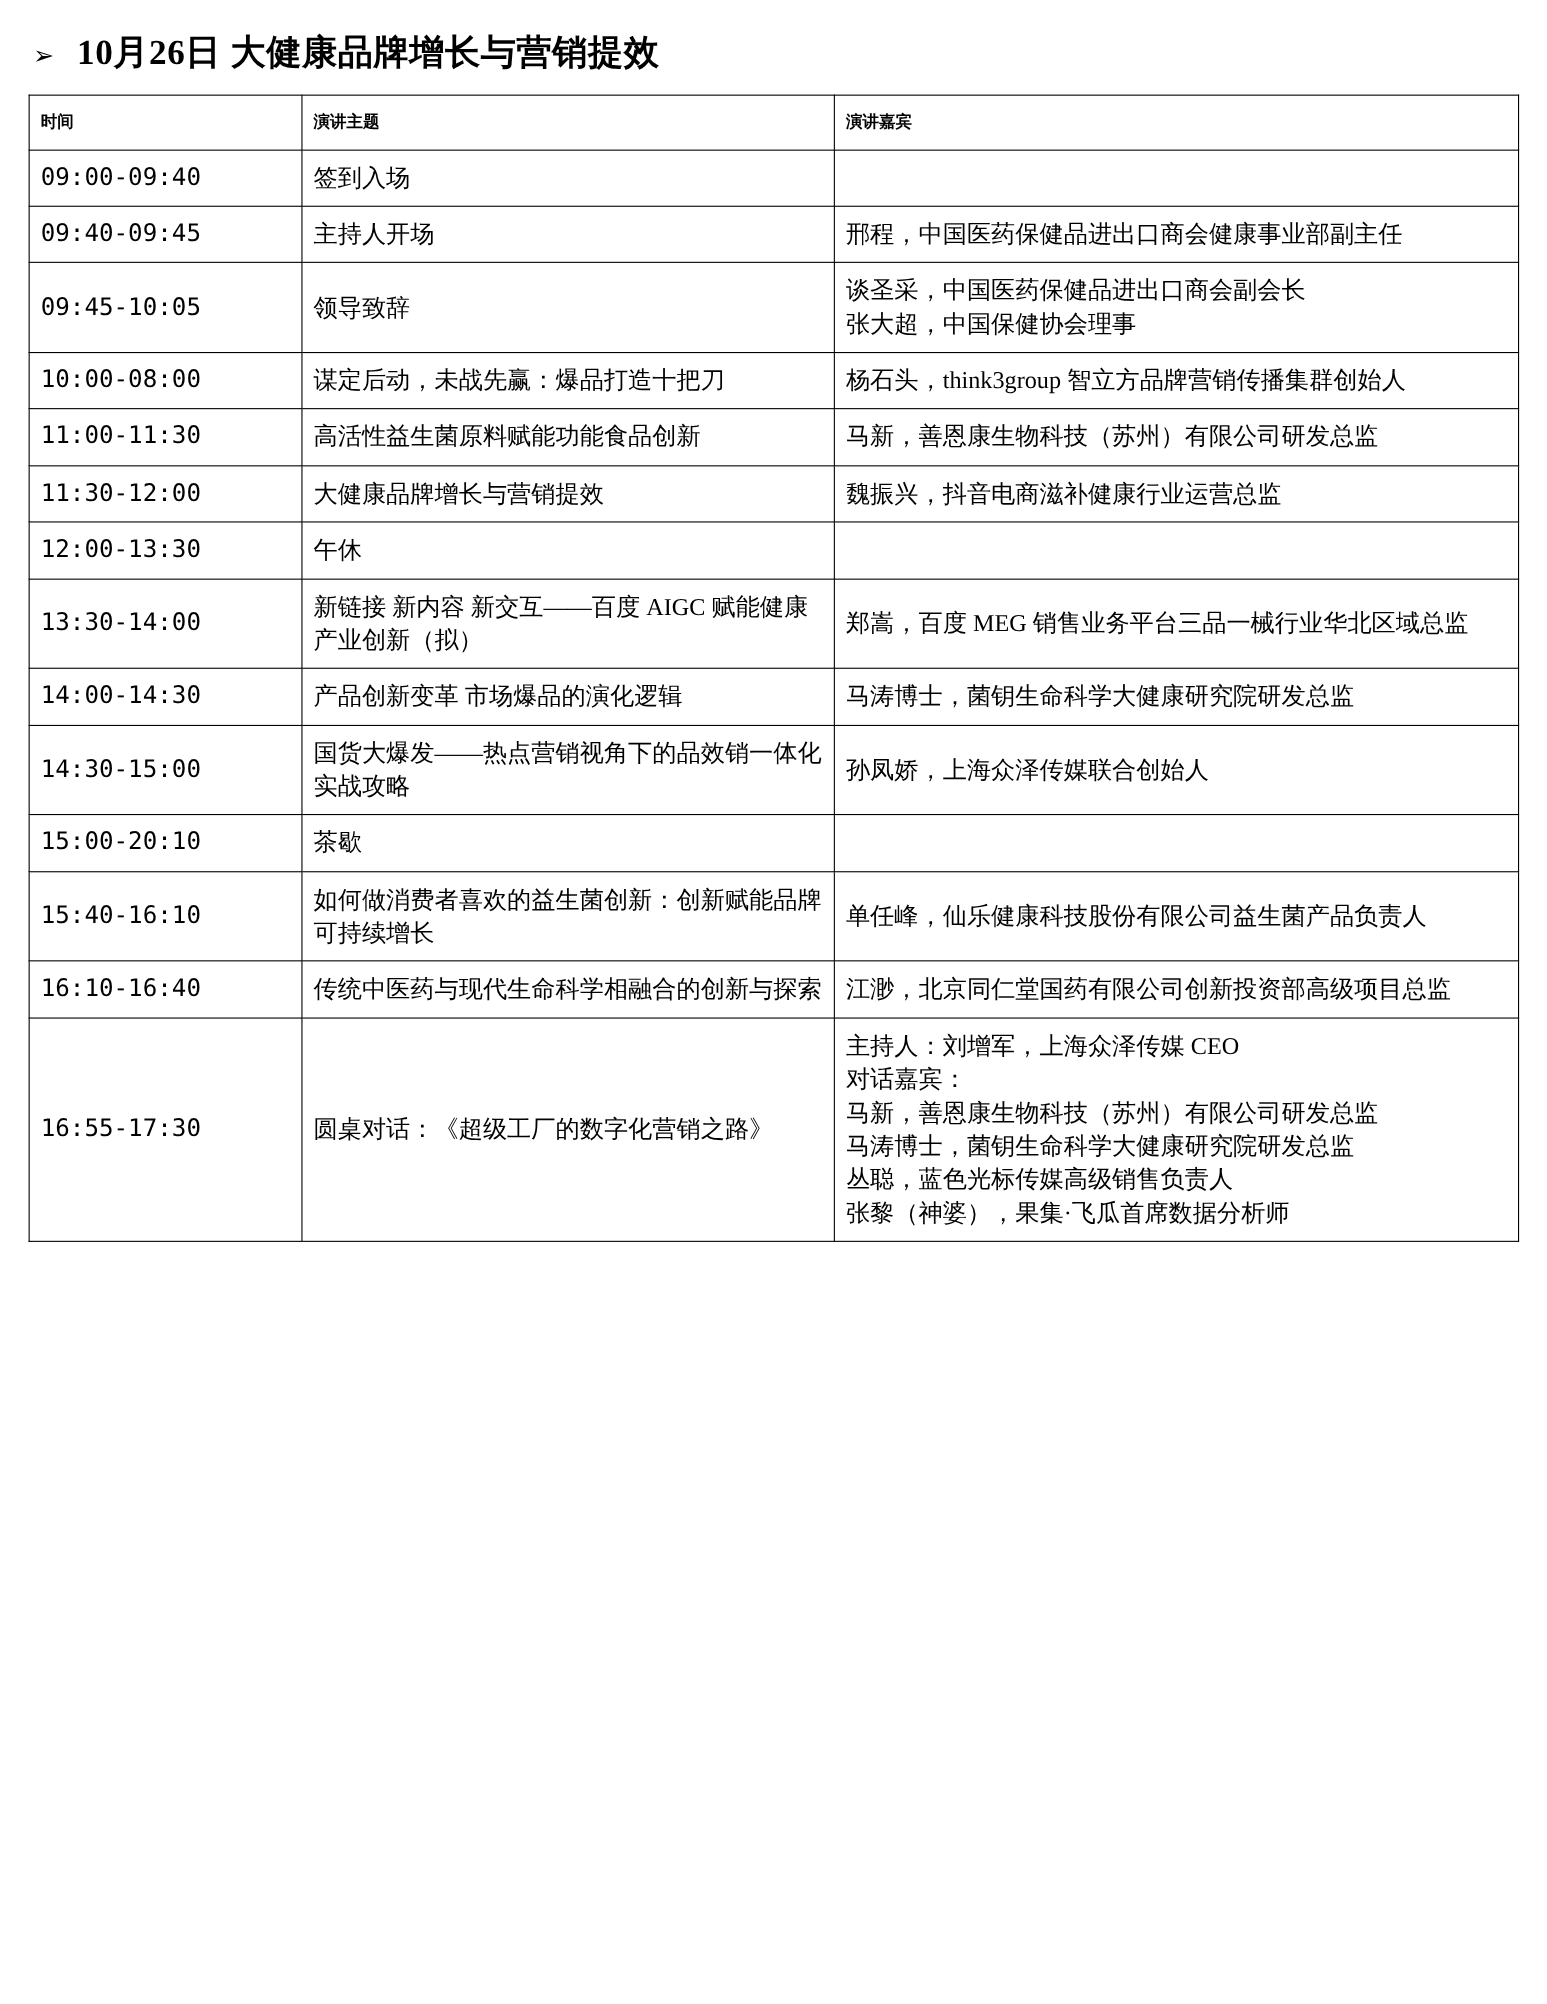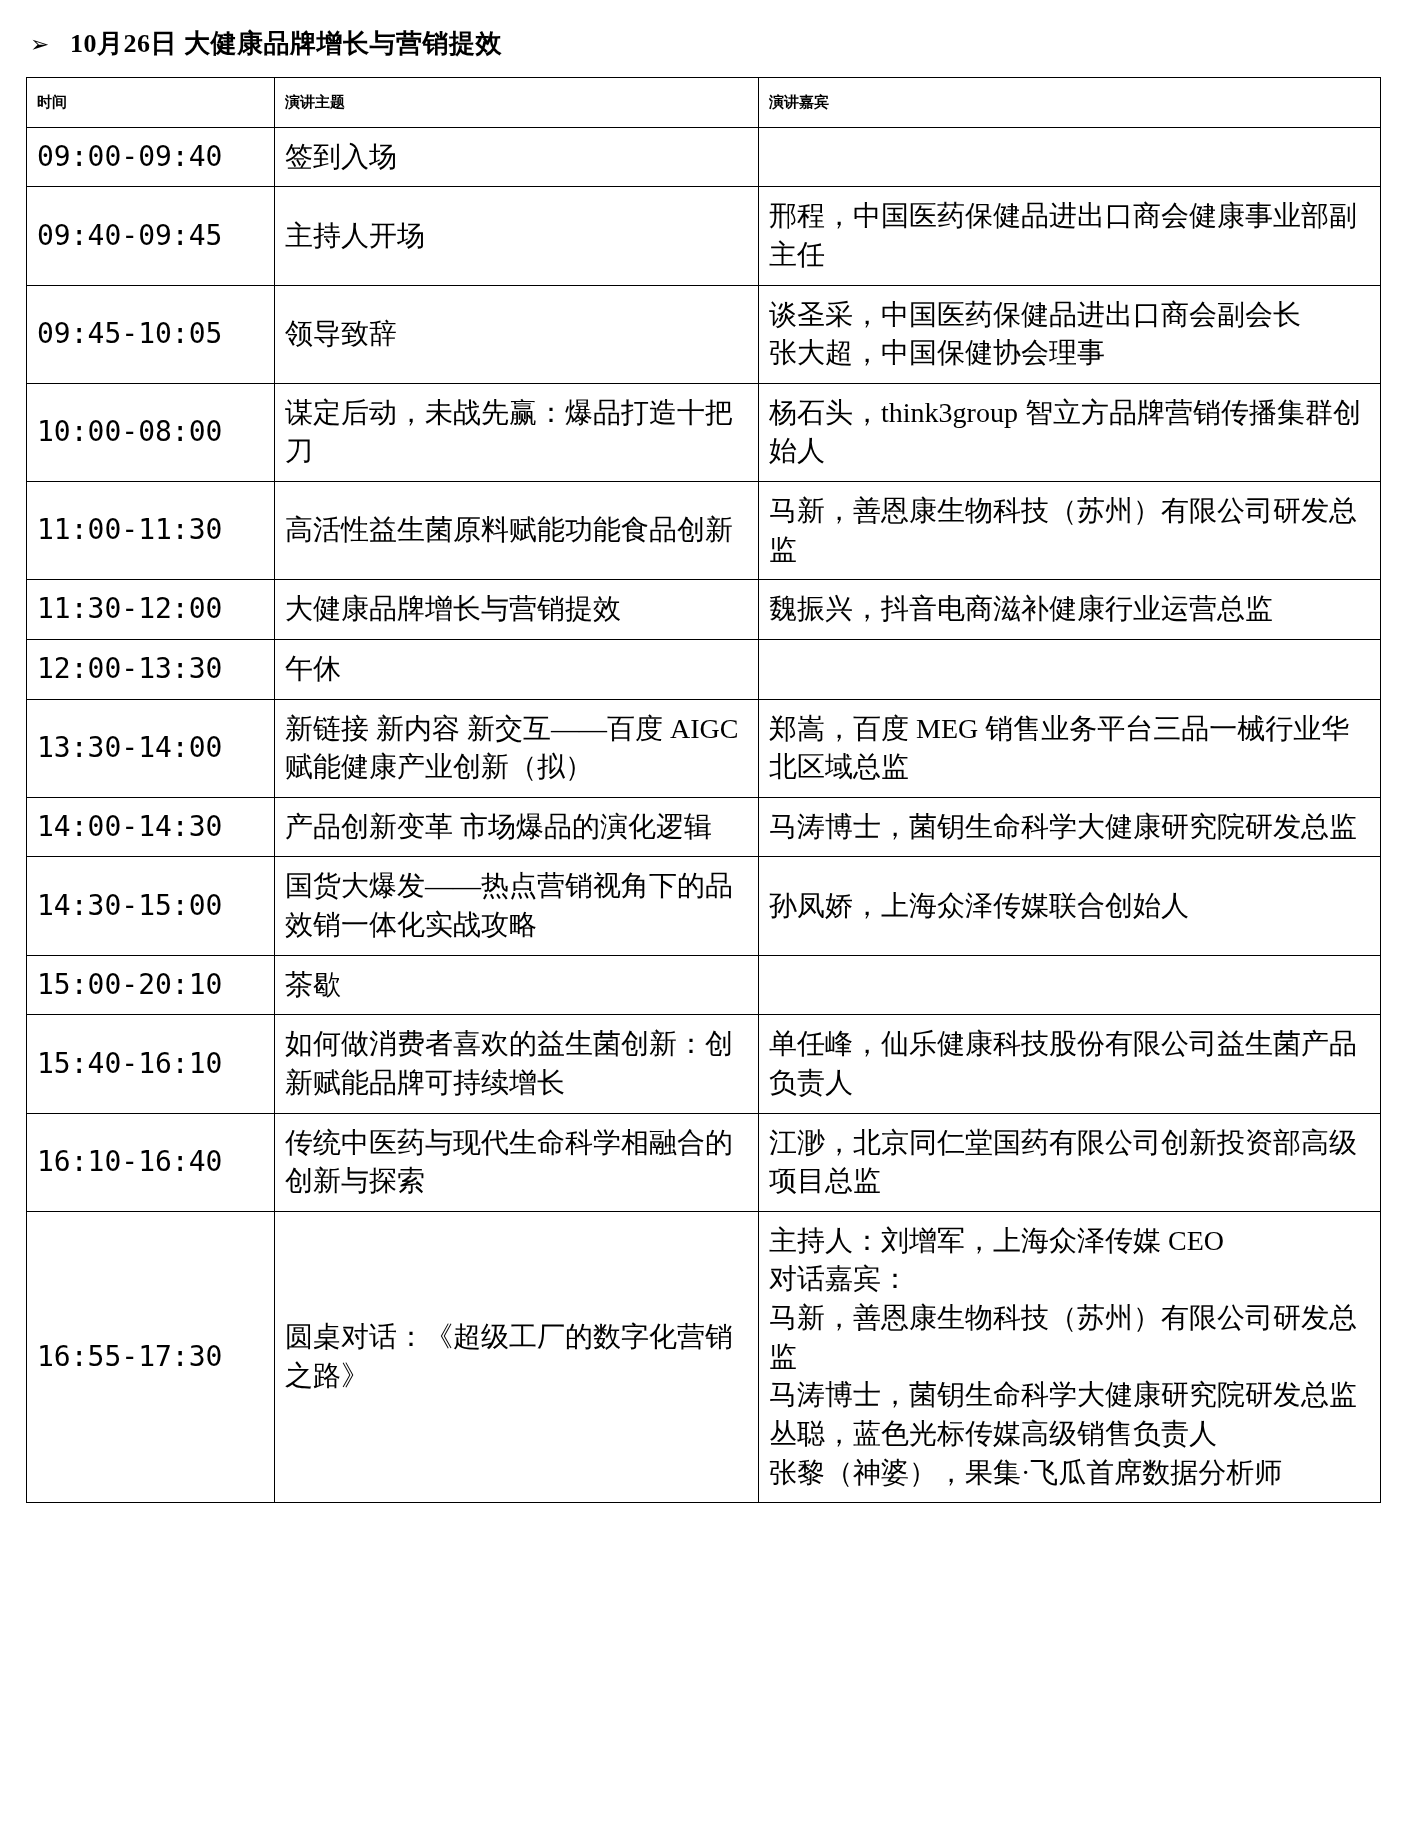--- a/index.html
+++ b/index.html
@@ -26,35 +26,35 @@
     padding-left: 4px;
   }
   .bullet-arrow {
     font-size: 23px;
     line-height: 1;
     color: #000;
     display: inline-block;
     width: 30px;
   }
   .doc-title-text {
-    font-size: 26px;
+    font-size: 32px;
     font-weight: bold;
     letter-spacing: 0.5px;
     font-family: "Liberation Serif", "DejaVu Serif", serif;
   }
   table.agenda {
     border-collapse: collapse;
     width: 1354px;
     table-layout: fixed;
   }
   table.agenda td, table.agenda th {
     border: 1px solid #000000;
     vertical-align: middle;
     padding: 10px 10px 10px 10px;
-    font-size: 28px;
+    font-size: 22px;
     line-height: 1.38;
     word-wrap: break-word;
   }
   table.agenda th {
     font-weight: bold;
     text-align: left;
     font-size: 15px;
     padding-top: 14px;
     padding-bottom: 14px;
   }

